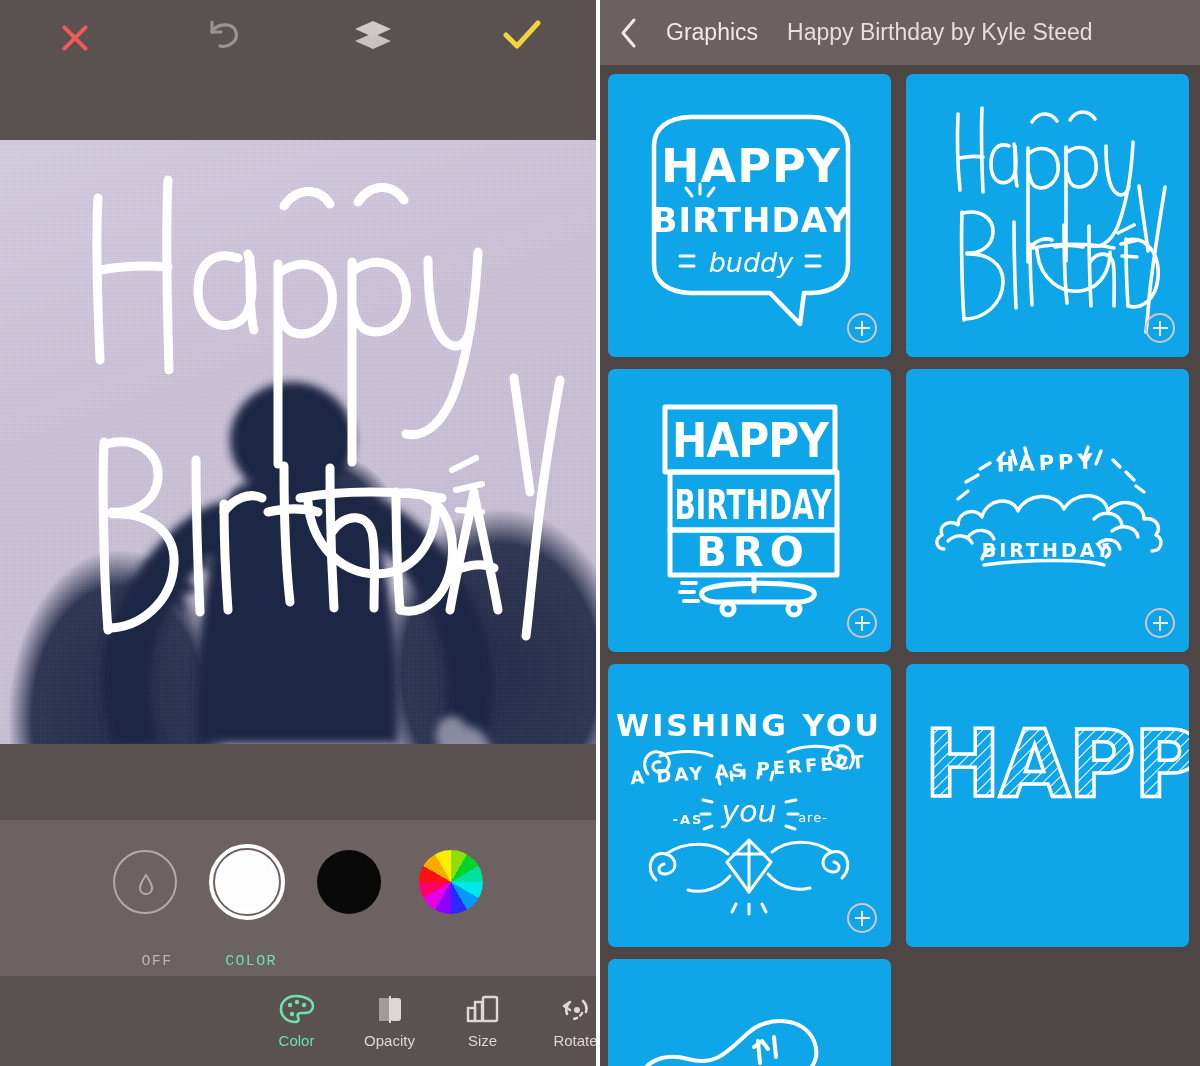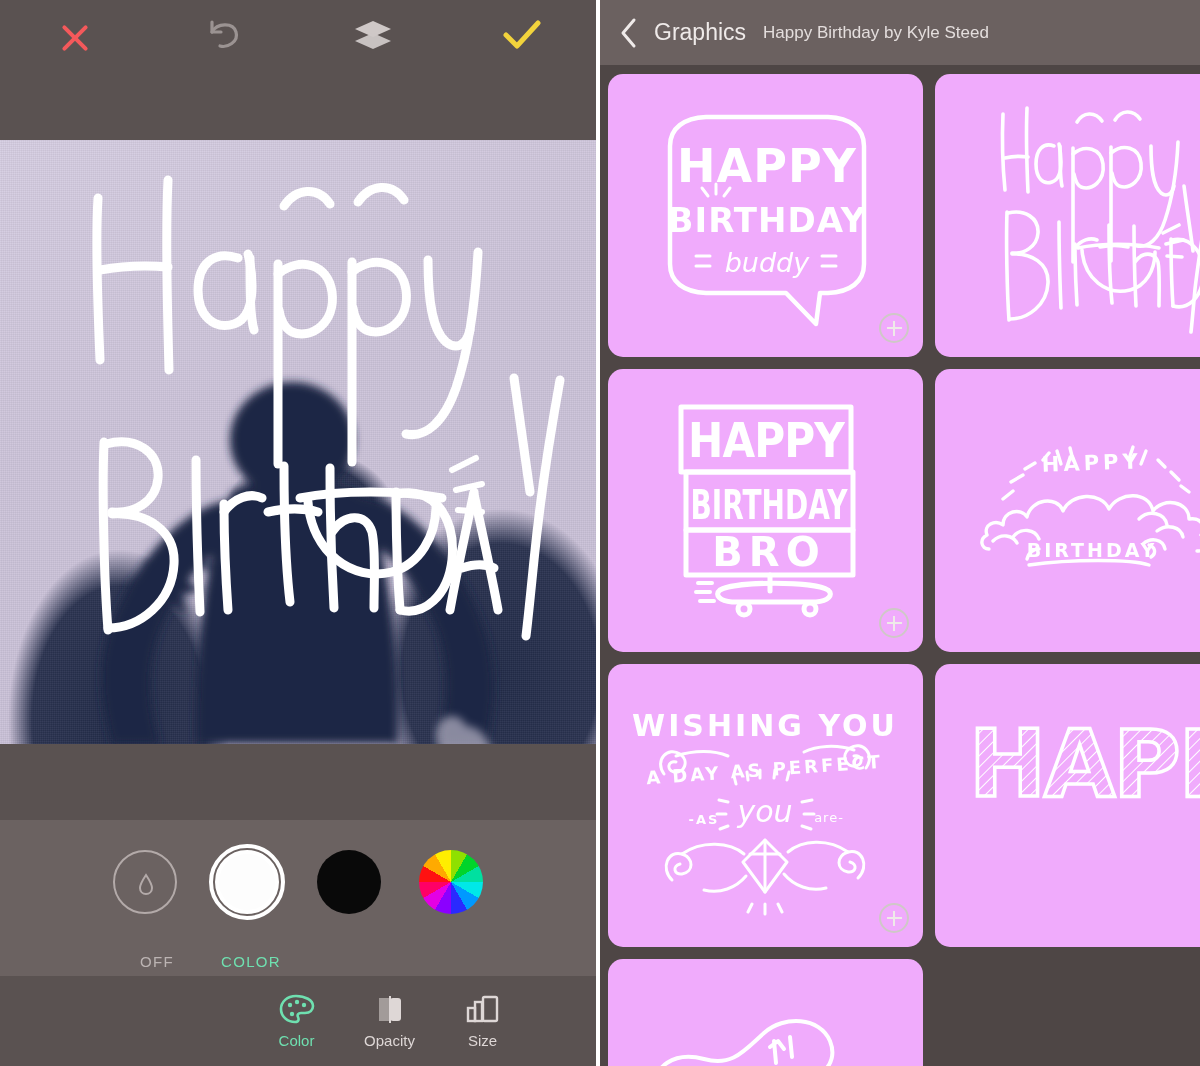--- a/index.html
+++ b/index.html
@@ -89,21 +89,21 @@
   .sw-black{ background:#090909; }
   .sw-wheel{
     background:conic-gradient(from -90deg,
       #ff1111 0deg 30deg, #ffaa00 30deg 60deg, #ffee00 60deg 90deg,
       #8fe000 90deg 120deg, #00d42a 120deg 150deg, #00e0a0 150deg 180deg,
       #00e8e8 180deg 210deg, #0099ff 210deg 240deg, #2a2aff 240deg 270deg,
       #8b00ff 270deg 300deg, #e400e4 300deg 330deg, #ff0066 330deg 360deg);
   }
   .swatch-labels{
     position:absolute; left:0; right:0; top:133px;
-    display:flex; align-items:center; justify-content:center; gap:30px;
+    display:flex; align-items:center; justify-content:center; gap:30px;font-family:Liberation Mono, monospace;
   }
   .swatch-labels .lbl{
     width:64px; text-align:center; font-size:15px; letter-spacing:1.3px;
   }
   .lbl-off{ color:#bcb4b3; }
   .lbl-color{ color:#6fe0b0; }
 
   
   .tool-bar{
     flex:0 0 auto; height:90px; background:#5a5251;
@@ -121,33 +121,33 @@
   
   #divider{ width:4px; background:#ffffff; height:1066px; flex:0 0 auto; }
 
   
   #right{
     width:600px; height:1066px; background:#4e4645;
     position:relative; overflow:hidden;
   }
   .r-header{
     height:65px; background:#6b6160;
-    display:flex; align-items:center; padding-left:18px; gap:4px;
+    display:flex; align-items:center; padding-left:18px; gap:16px;
   }
   .chev{ width:22px;height:32px; margin-right:10px; flex:0 0 auto; }
   .r-header .back-label{ font-size:23px; color:#efeae9; }
-  .r-header .title{ font-size:17px; color:#e4dedd; margin-left:13px; }
+  .r-header .title{ font-size:23px; color:#e4dedd; margin-left:13px; }
 
   .grid{
     padding:9px 8px 0 8px;
     display:grid; grid-template-columns:1fr 1fr; gap:12px;
   }
   .tile{
-    position:relative; width:315px; height:283px;
-    background:#f0abfc; border-radius:15px; overflow:hidden;
+    position:relative; width:283px; height:283px;
+    background:#0ea5e9; border-radius:7px; overflow:hidden;
   }
   .tile svg.art{ position:absolute; inset:0; width:100%; height:100%; }
   .plus{
     position:absolute; right:14px; bottom:14px;
     width:30px;height:30px;border-radius:50%;
     border:2px solid #cfc8c7;
     display:flex;align-items:center;justify-content:center;
   }
   .plus:before,.plus:after{ content:""; position:absolute; background:#efeae9; }
   .plus:before{ width:15px;height:2.4px; }
@@ -334,20 +334,32 @@
       <div class="tool">
         <span>
           <svg width="36" height="32" viewBox="0 0 36 32">
             <rect x="3" y="15" width="7" height="13" fill="none" stroke="#ded7d6" stroke-width="2.4"></rect>
             <rect x="10" y="9" width="7" height="19" fill="none" stroke="#ded7d6" stroke-width="2.4"></rect>
             <rect x="18" y="4" width="14" height="24" rx="1.5" fill="none" stroke="#ded7d6" stroke-width="2.4"></rect>
           </svg>
         </span>
         <span class="tlabel">Size</span>
       </div>
+      <div class="tool">
+        <span>
+          <svg width="36" height="32" viewBox="0 0 36 32">
+            <path d="M25 8 A11 11 0 0 1 28 19" fill="none" stroke="#ded7d6" stroke-width="2.6" stroke-linecap="round"></path>
+            <path d="M24 20 A11 11 0 0 1 13 26" fill="none" stroke="#ded7d6" stroke-width="2.6" stroke-linecap="round" stroke-dasharray="3 4"></path>
+            <path d="M9 21 A11 11 0 0 1 11 10" fill="none" stroke="#ded7d6" stroke-width="2.6" stroke-linecap="round"></path>
+            <path d="M12 9 L6 13 L12 17" fill="none" stroke="#ded7d6" stroke-width="2.6" stroke-linecap="round" stroke-linejoin="round"></path>
+            <circle cx="19" cy="17" r="3" fill="#ded7d6"></circle>
+          </svg>
+        </span>
+        <span class="tlabel">Rotate</span>
+      </div>
     </div>
   </div>
 
   <div id="divider"></div>
 
   <div id="right">
 
     <div class="r-header">
       <span class="chev">
         <svg width="22" height="32" viewBox="0 0 22 32">

